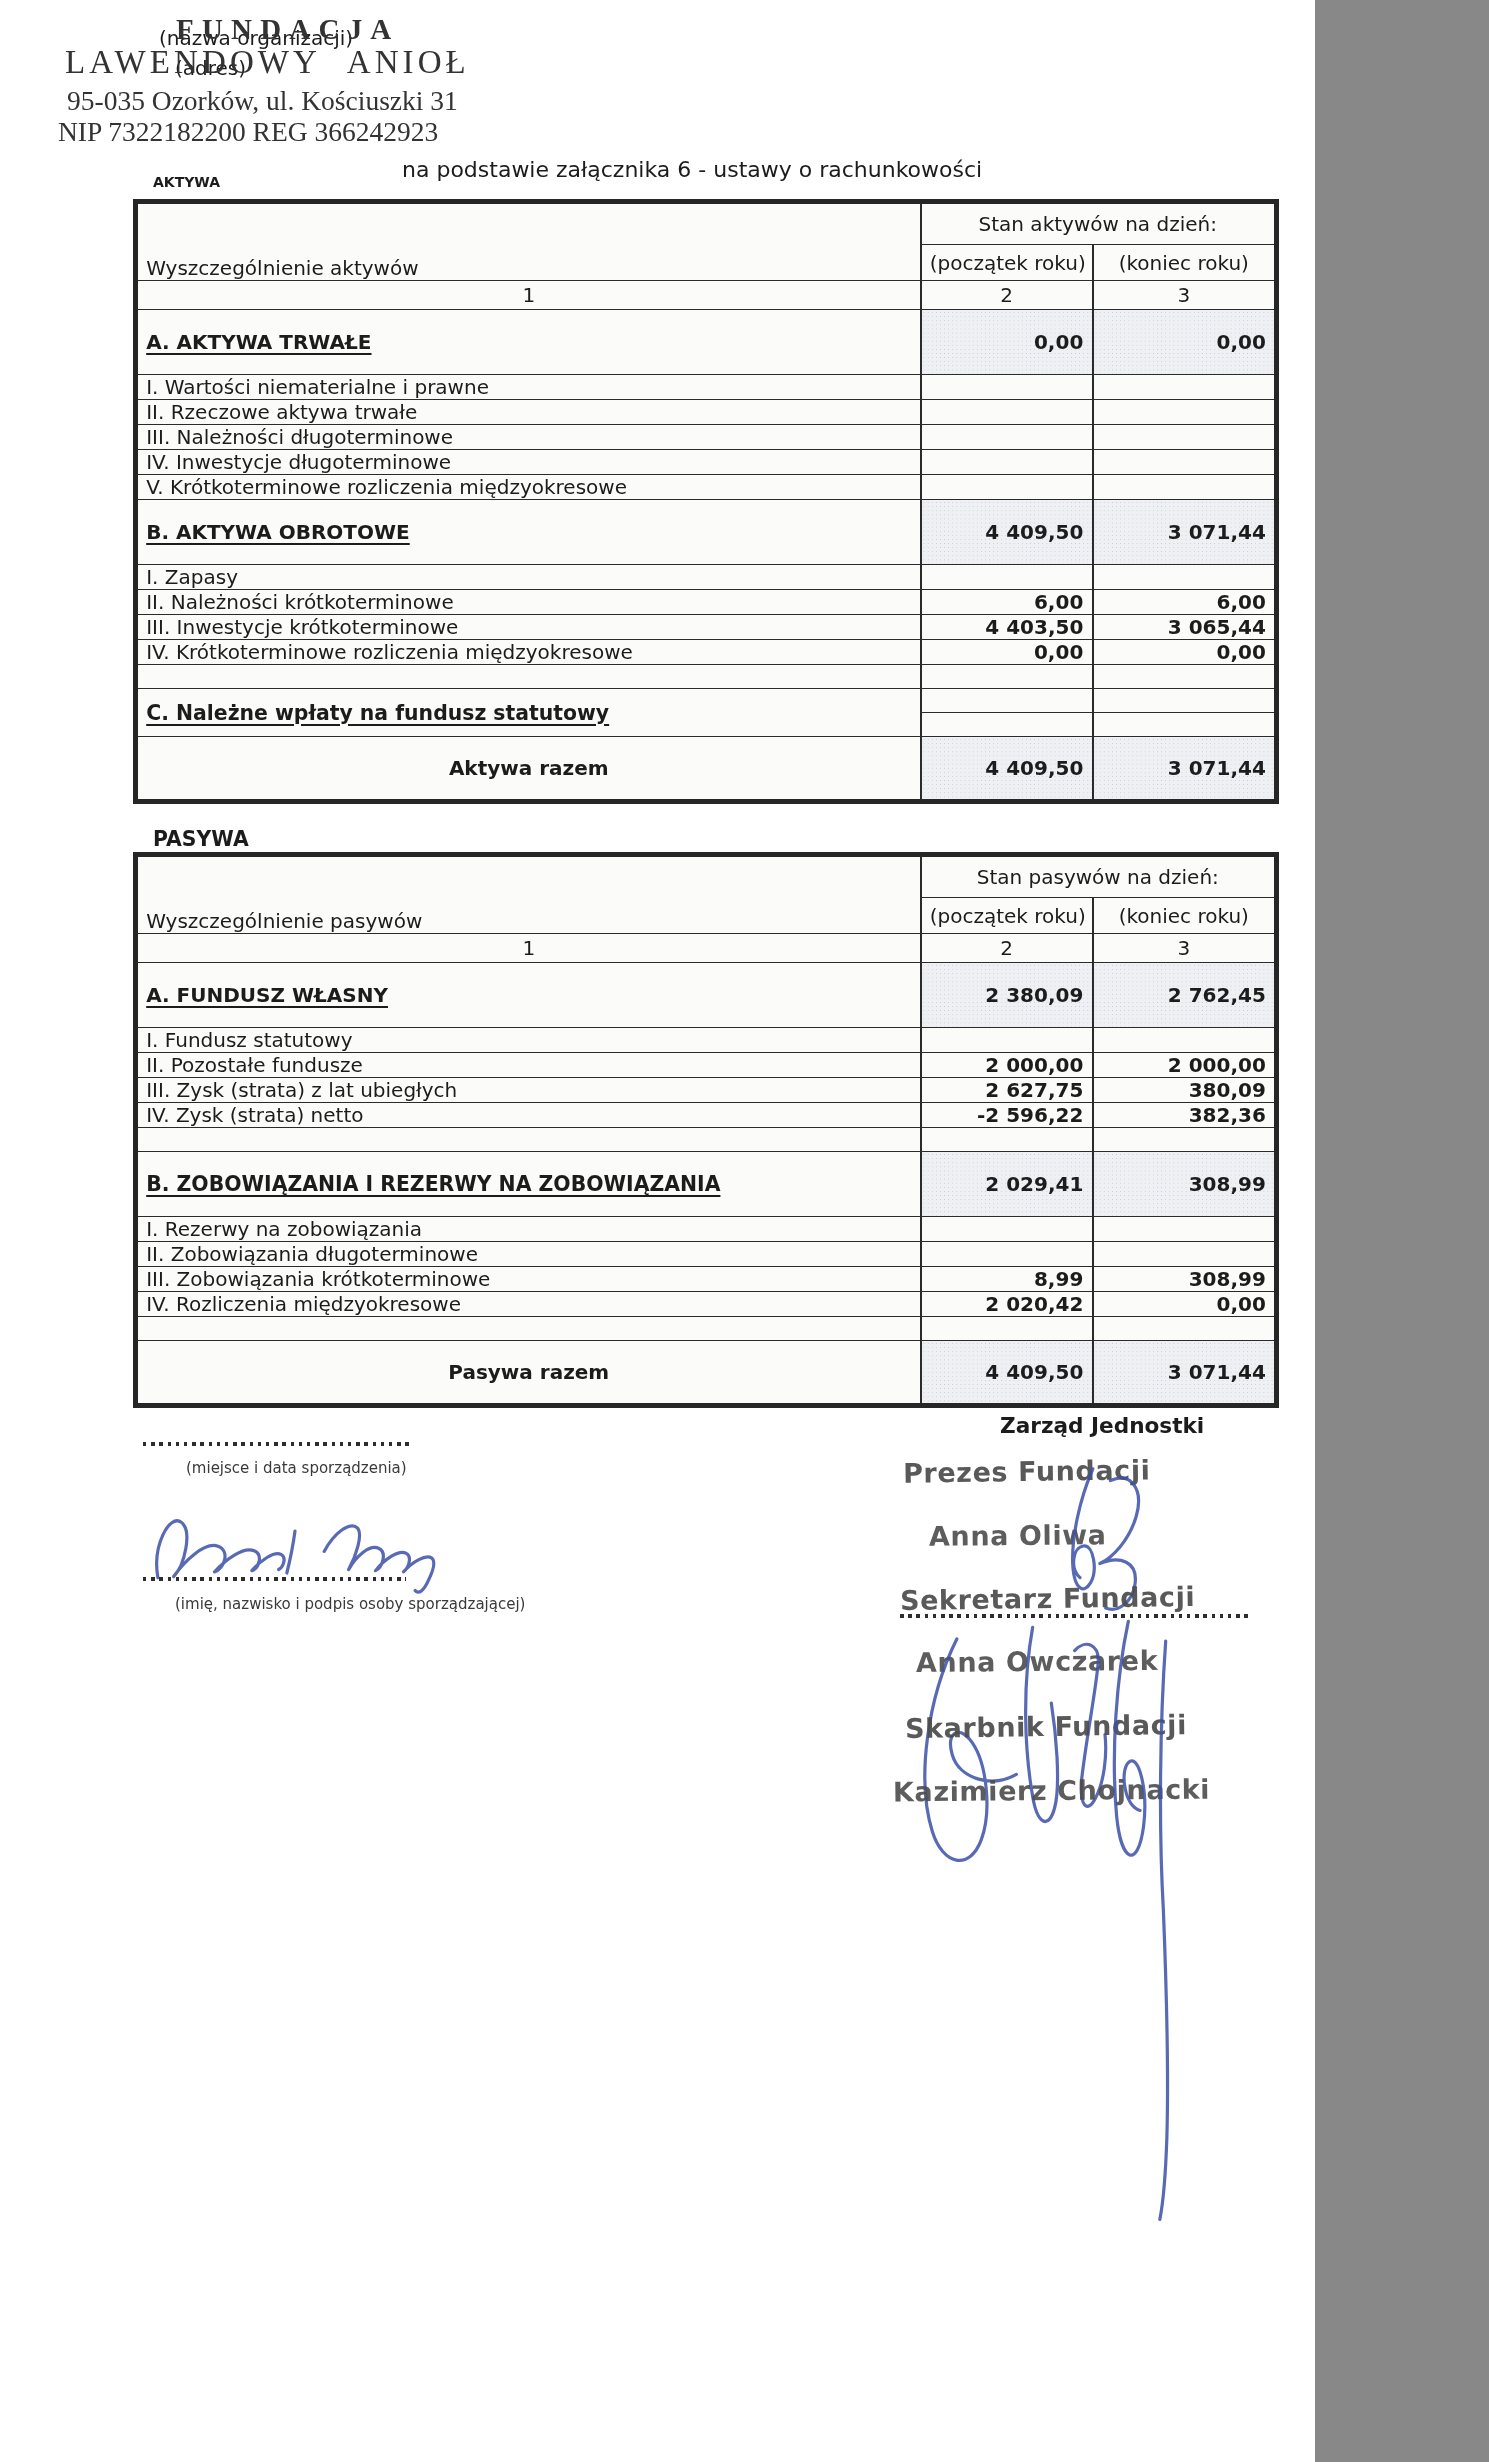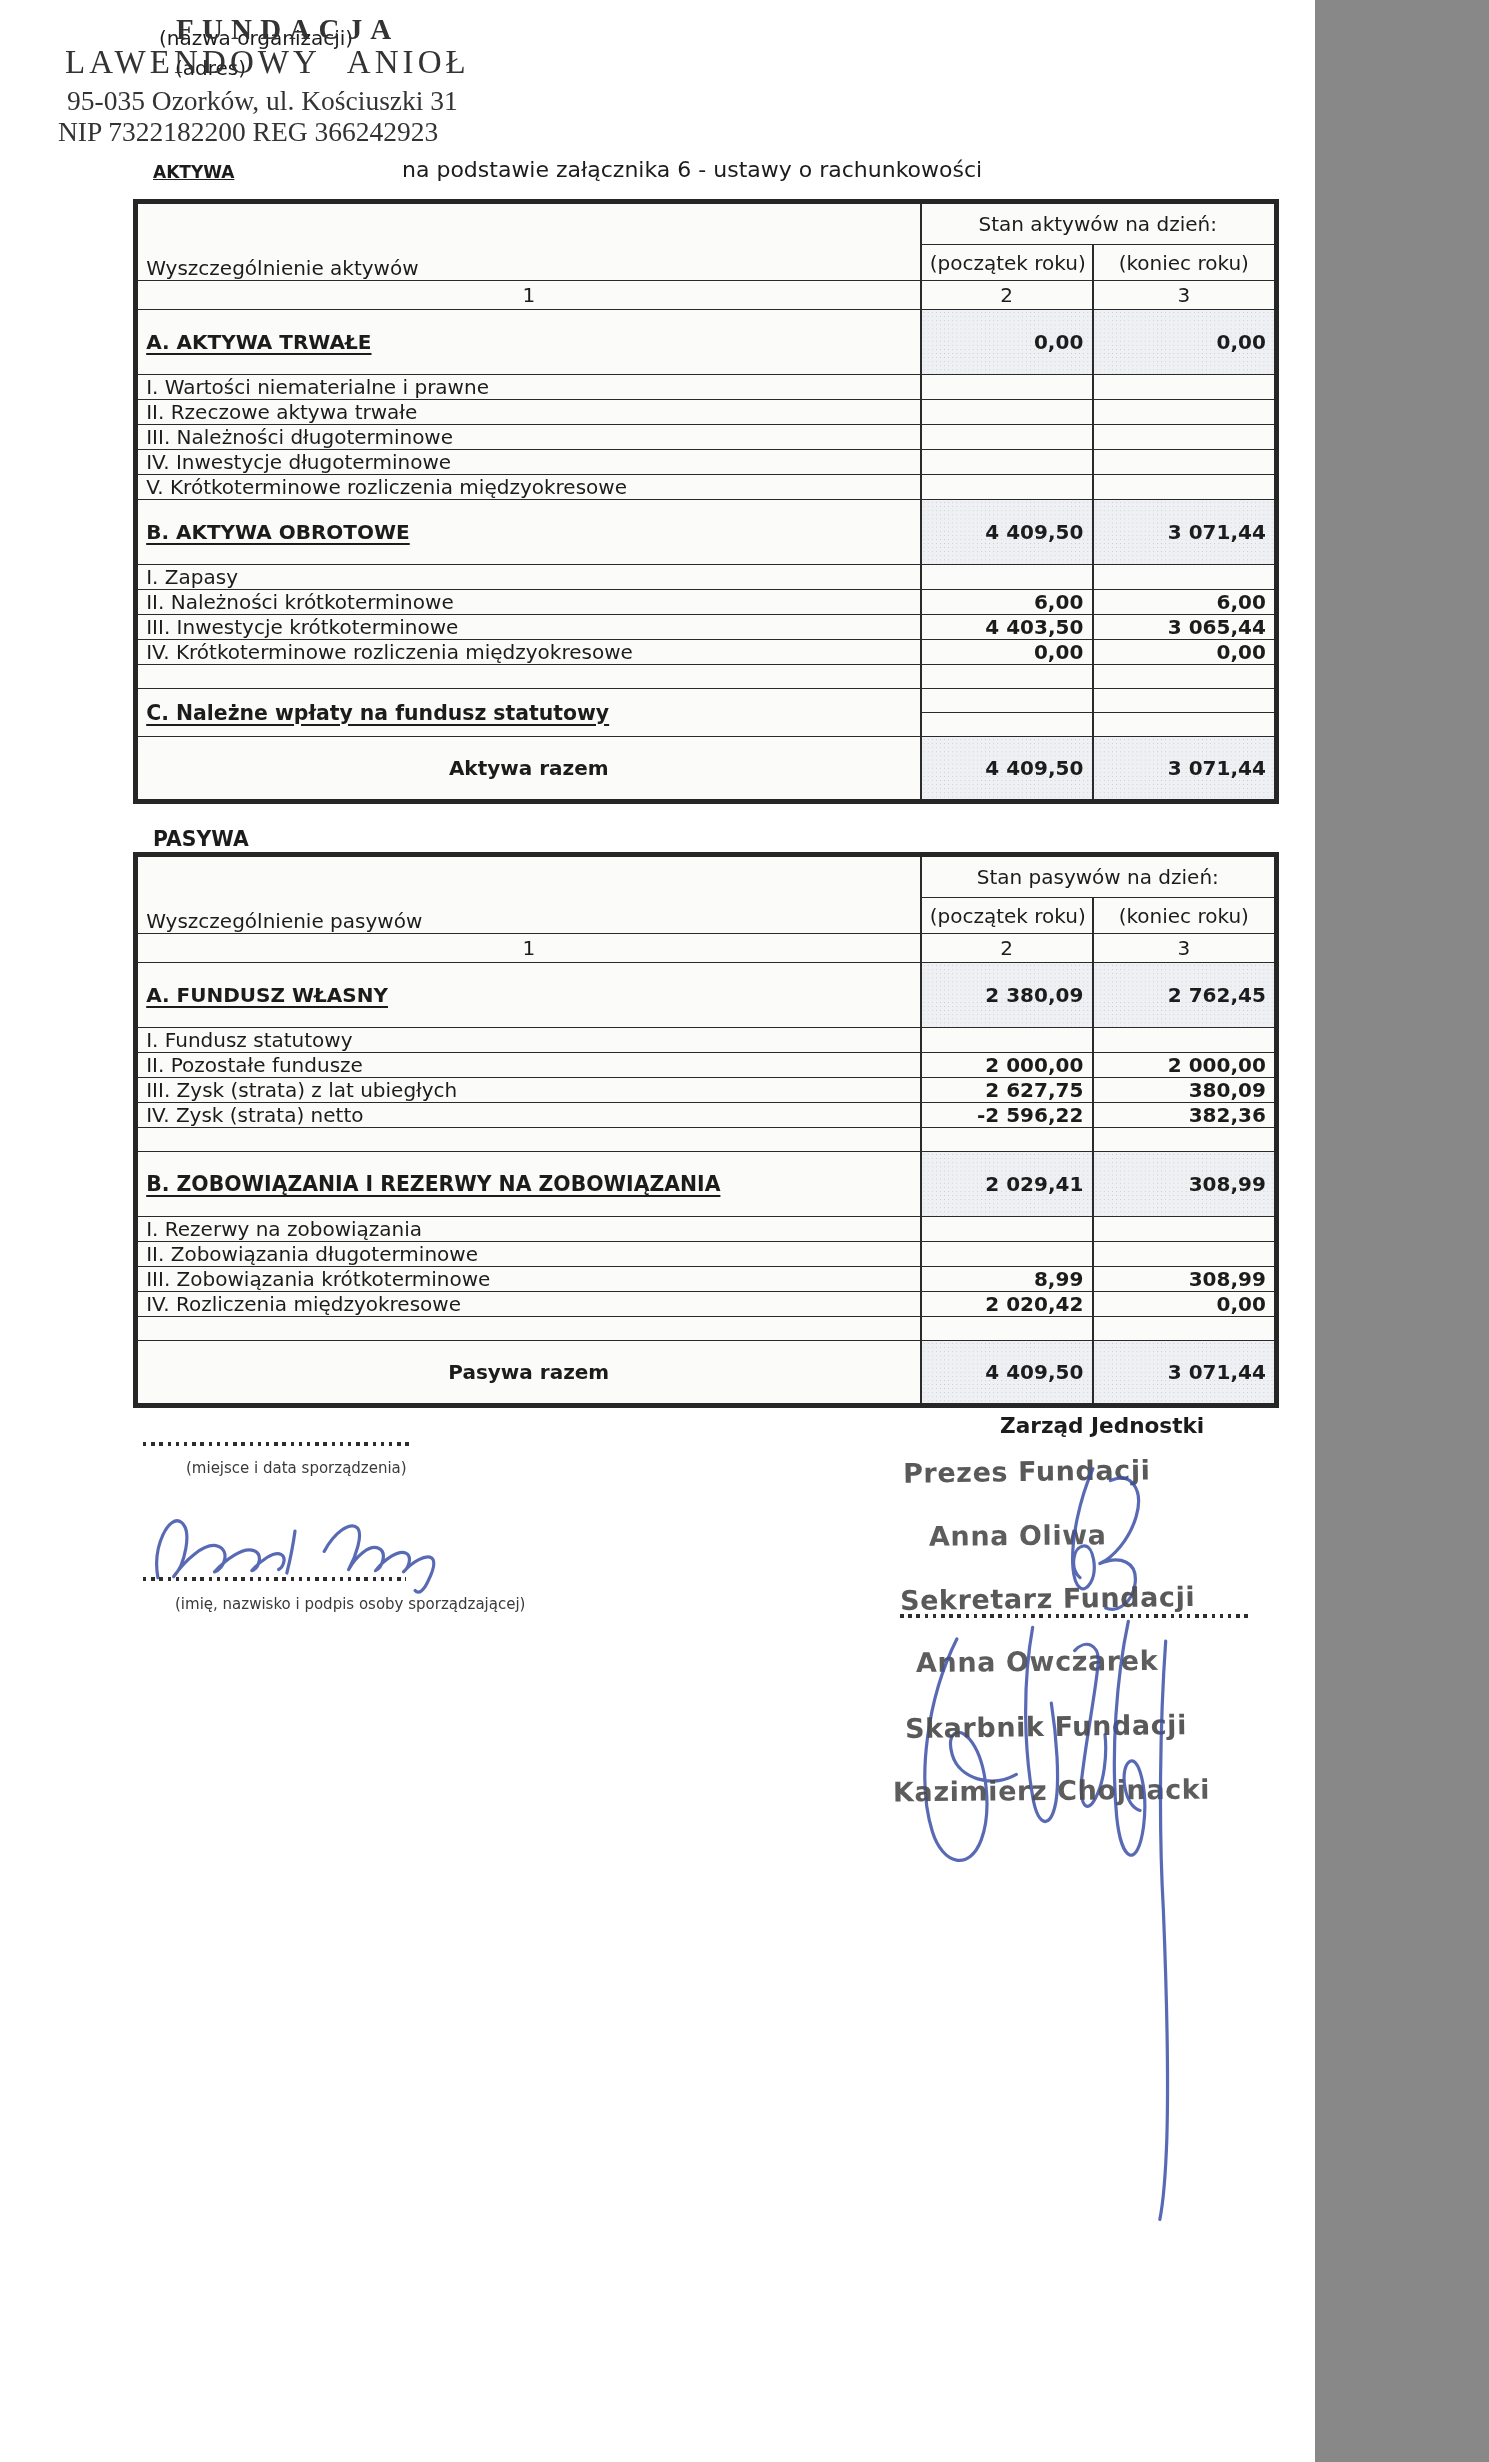--- a/index.html
+++ b/index.html
@@ -89,21 +89,21 @@
   <div class="abs" style="left:159px;top:26px;font-size:20px;">(nazwa organizacji)</div>
   <div class="abs serif stamp-ink" style="left:176px;top:13px;font-size:29px;letter-spacing:8.2px;font-weight:bold;">FUNDACJA</div>
 
   <div class="abs" style="left:175px;top:56px;font-size:20px;">(adres)</div>
   <div class="abs serif stamp-ink" style="left:65px;top:44px;font-size:33px;letter-spacing:4.1px;word-spacing:16.4px;">LAWENDOWY ANIOŁ</div>
   <div class="abs serif stamp-ink" style="left:67px;top:85px;font-size:27.5px;">95-035 Ozorków, ul. Kościuszki 31</div>
   <div class="abs serif stamp-ink" style="left:58px;top:116px;font-size:27.5px;">NIP 7322182200 REG 366242923</div>
 
   <div class="abs" style="left:402px;top:157px;font-size:22px;">na podstawie załącznika 6 - ustawy o rachunkowości</div>
 
-  <div class="abs bold" style="left:153px;top:162px;font-size:17px;text-decoration:underline;">AKTYWA</div>
+  <div class="abs bold" style="left:153px;top:174px;font-size:14px;">AKTYWA</div>
 
   <table class="bal abs" style="left:133px;top:199px;">
     <colgroup>
         <col style="width:785px">
         <col style="width:172px">
         <col style="width:184px">
       </colgroup>
     <tbody>
         <tr class="h1">
       <td class="spec" rowspan="2">Wyszczególnienie aktywów</td>

